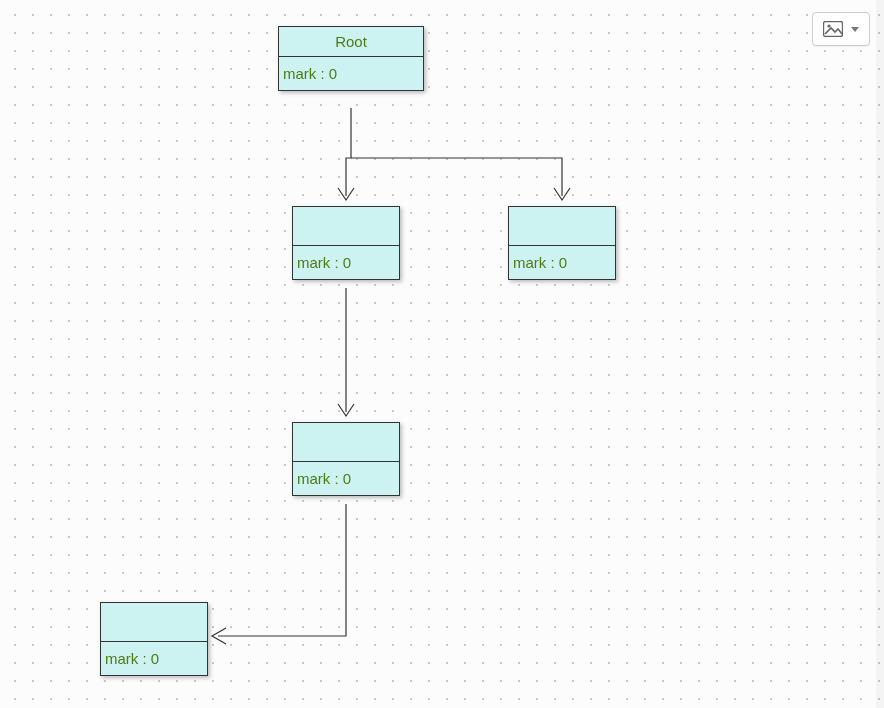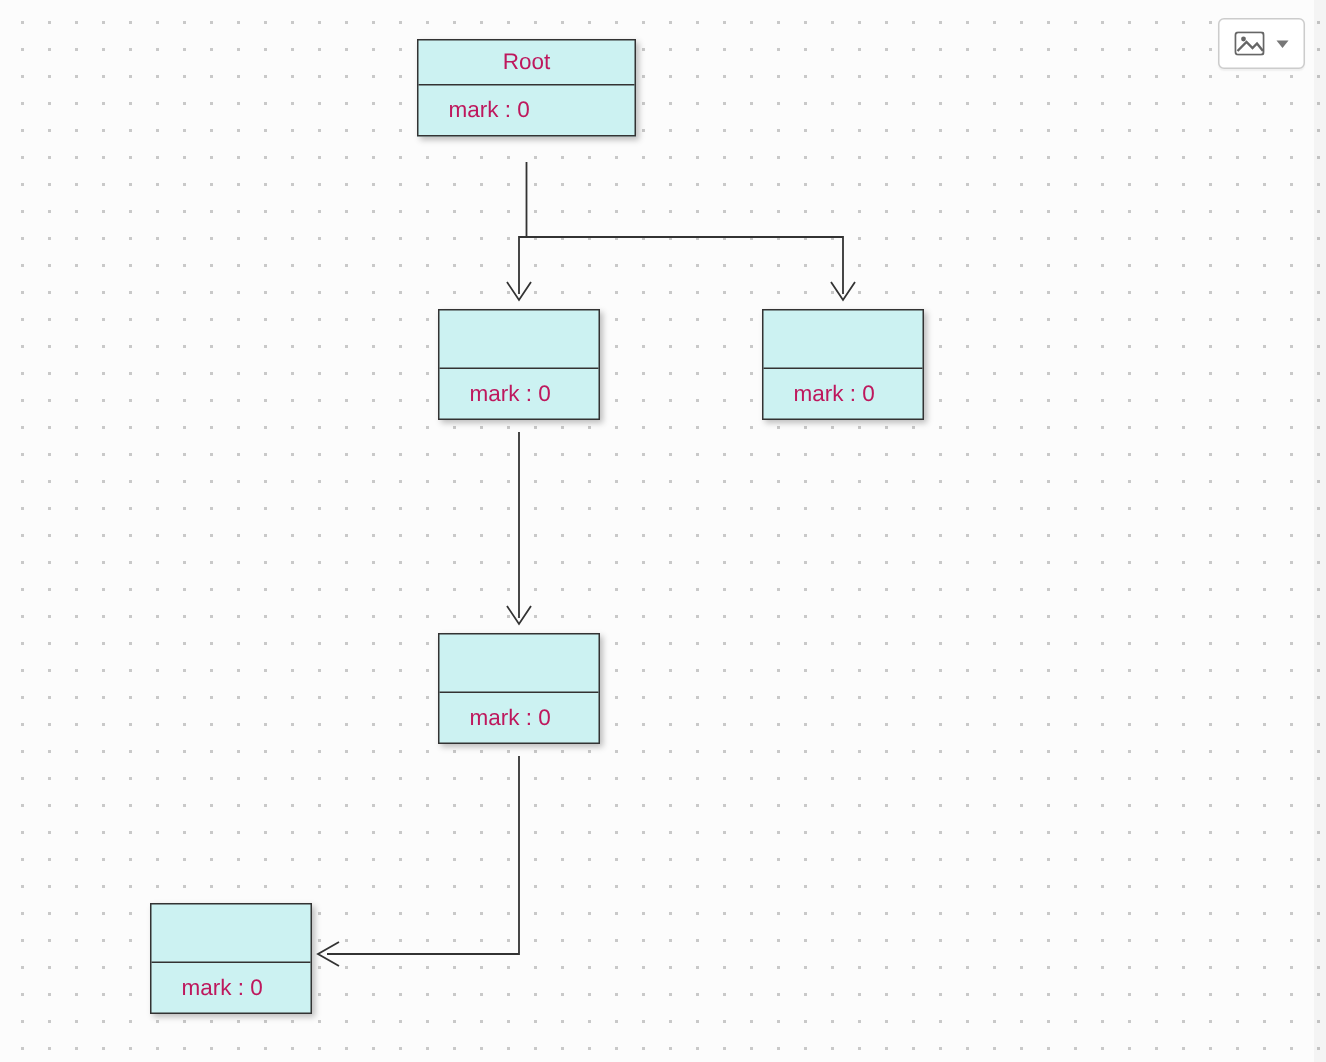--- a/index.html
+++ b/index.html
@@ -20,33 +20,33 @@
     background-size: 18px 18px;
     background-position: 6px 6px;
   }
   .node {
     position: absolute;
     box-sizing: border-box;
     border: 1px solid #333;
     background: #ccf2f2;
     box-shadow: 2px 2px 4px rgba(0,0,0,0.25);
     font-size: 15px;
-    color: #be185d;
+    color: #4d7c0f;
   }
   .node .title {
     text-align: center;
     padding: 6px 4px;
     border-bottom: 1px solid #333;
     min-height: 16px;
   }
   .node .title.empty {
     min-height: 26px;
   }
   .node .body {
-    padding: 8px 20px;
+    padding: 8px 4px;
     text-align: left;
   }
   svg.edges {
     position: absolute;
     inset: 0;
     width: 884px;
     height: 708px;
     pointer-events: none;
   }
   .edge {

